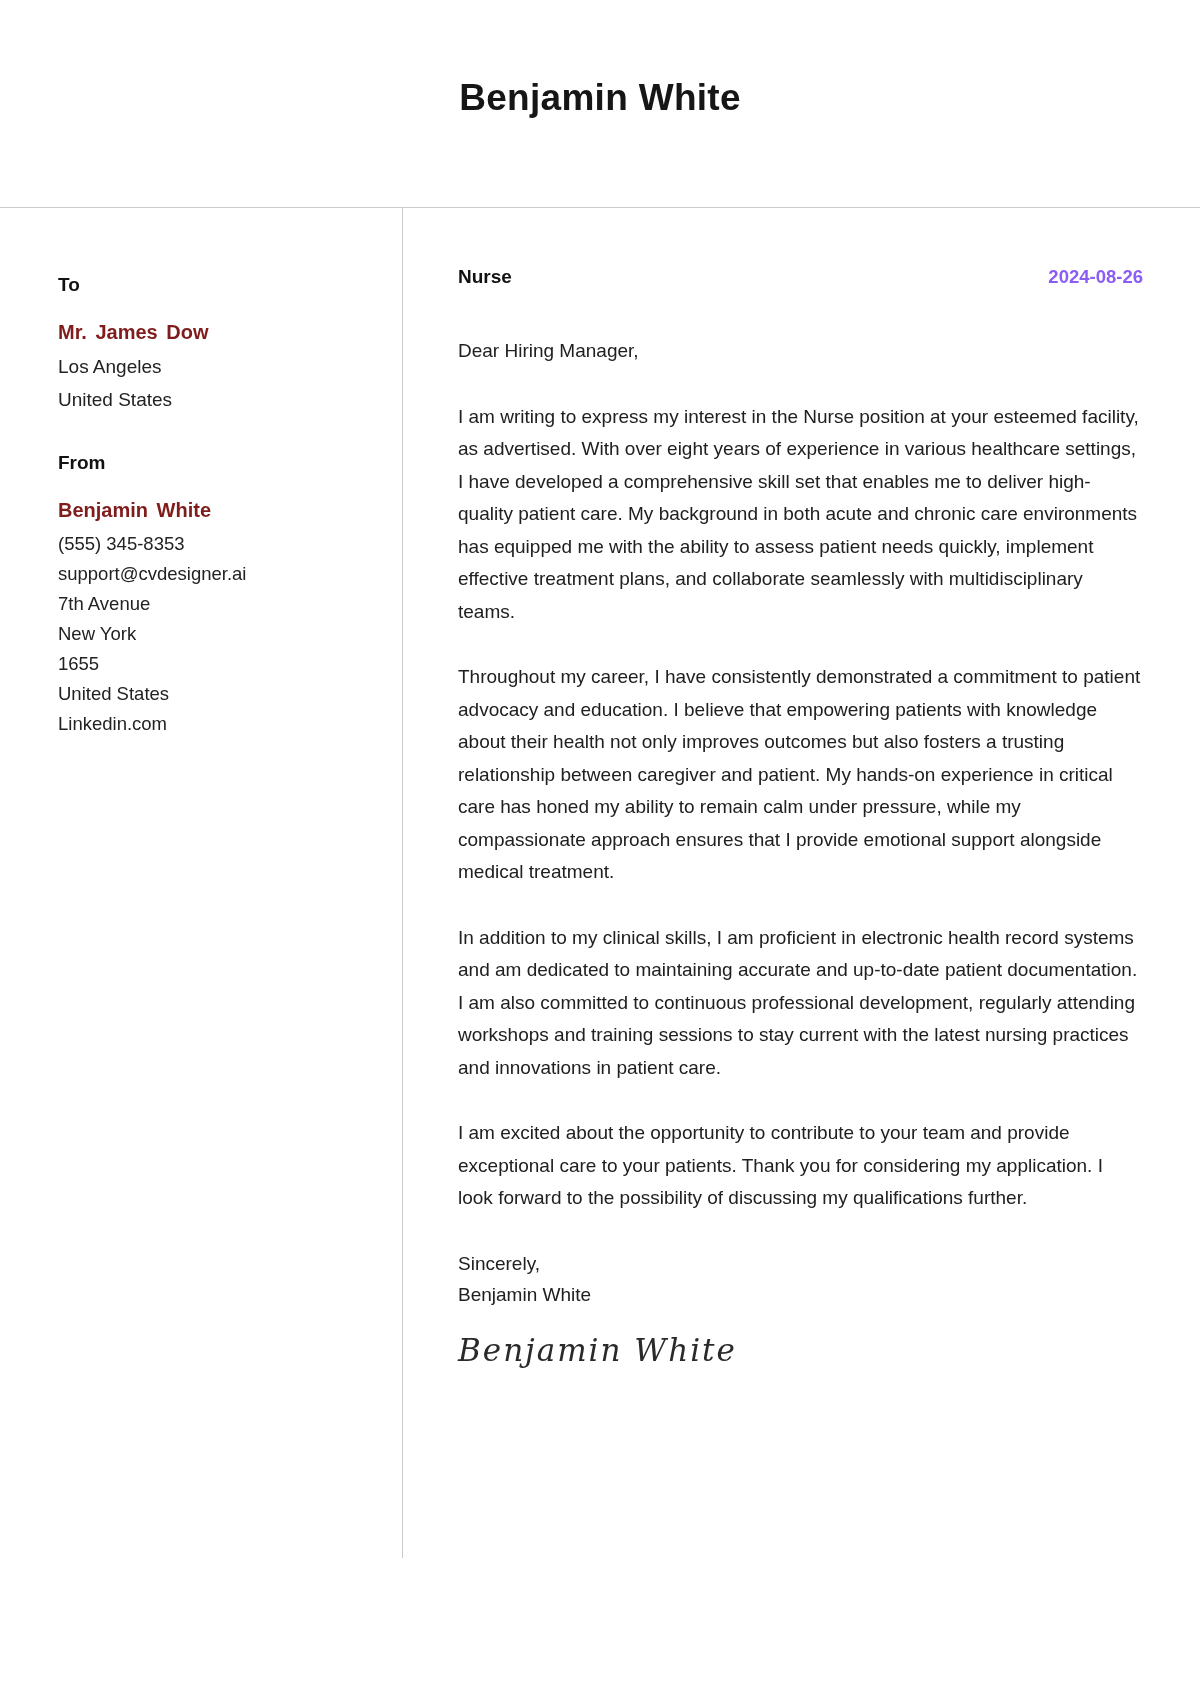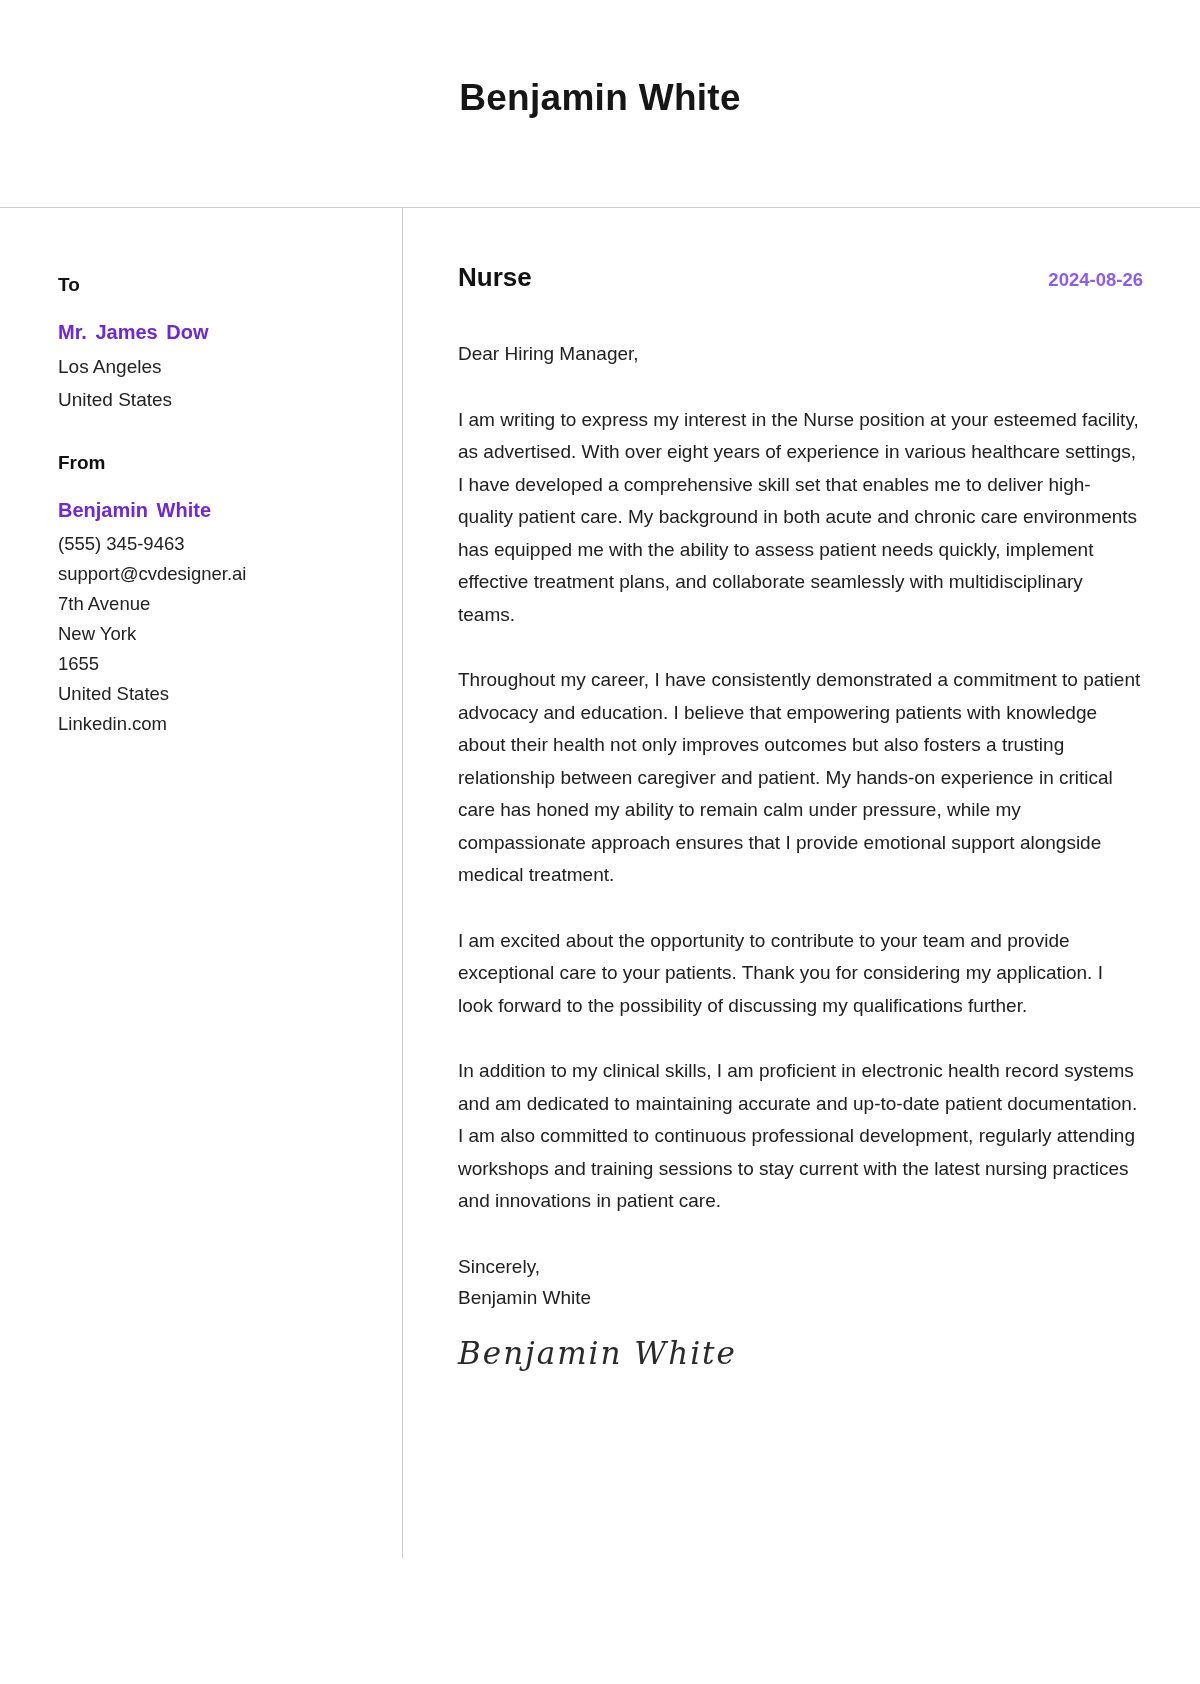--- a/index.html
+++ b/index.html
@@ -65,21 +65,21 @@
     color: #121212;
     line-height: 22px;
     margin: 0 0 24px 0;
   }
   .from-heading {
     margin-top: 36px;
   }
   .contact-name {
     font-size: 20px;
     font-weight: 700;
-    color: #6d28d9;
+    color: #7f1d1d;
     line-height: 24px;
     word-spacing: 3px;
     margin: 0 0 7px 0;
   }
   .address-lines {
     font-size: 19px;
     line-height: 32.5px;
     color: #222222;
   }
   .contact-lines {
@@ -88,21 +88,21 @@
     color: #222222;
   }
 
   
   .letter-head {
     display: flex;
     justify-content: space-between;
     align-items: baseline;
   }
   .job-title {
-    font-size: 26px;
+    font-size: 19px;
     font-weight: 700;
     color: #121212;
     line-height: 24px;
   }
   .letter-date {
     font-size: 18.5px;
     font-weight: 600;
     color: #8b5cf6;
     line-height: 24px;
   }
@@ -157,21 +157,21 @@
       <div class="address-lines">
         <div>Los Angeles</div>
         <div>United States</div>
       </div>
 
       <div class="section-heading from-heading">From</div>
 
       <div class="contact-name">Benjamin White</div>
 
       <div class="contact-lines">
-        <div>(555) 345-9463</div>
+        <div>(555) 345-8353</div>
         <div>support@cvdesigner.ai</div>
         <div>7th Avenue</div>
         <div>New York</div>
         <div>1655</div>
         <div>United States</div>
         <div>Linkedin.com</div>
       </div>
 
     </div>
 
@@ -180,22 +180,22 @@
       <div class="letter-head">
         <div class="job-title">Nurse</div>
         <div class="letter-date">2024-08-26</div>
       </div>
 
       <div class="letter-body">
         <div class="salutation">Dear Hiring Manager,</div>
 
         <div class="paragraph">I am writing to express my interest in the Nurse position at your esteemed facility, as advertised. With over eight years of experience in various healthcare settings, I have developed a comprehensive skill set that enables me to deliver high-quality patient care. My background in both acute and chronic care environments has equipped me with the ability to assess patient needs quickly, implement effective treatment plans, and collaborate seamlessly with multidisciplinary teams.</div>
         <div class="paragraph">Throughout my career, I have consistently demonstrated a commitment to patient advocacy and education. I believe that empowering patients with knowledge about their health not only improves outcomes but also fosters a trusting relationship between caregiver and patient. My hands-on experience in critical care has honed my ability to remain calm under pressure, while my compassionate approach ensures that I provide emotional support alongside medical treatment.</div>
+        <div class="paragraph">In addition to my clinical skills, I am proficient in electronic health record systems and am dedicated to maintaining accurate and up-to-date patient documentation. I am also committed to continuous professional development, regularly attending workshops and training sessions to stay current with the latest nursing practices and innovations in patient care.</div>
         <div class="paragraph">I am excited about the opportunity to contribute to your team and provide exceptional care to your patients. Thank you for considering my application. I look forward to the possibility of discussing my qualifications further.</div>
-        <div class="paragraph">In addition to my clinical skills, I am proficient in electronic health record systems and am dedicated to maintaining accurate and up-to-date patient documentation. I am also committed to continuous professional development, regularly attending workshops and training sessions to stay current with the latest nursing practices and innovations in patient care.</div>
 
         <div class="closing-block">
           <div>Sincerely,</div>
           <div>Benjamin White</div>
         </div>
 
         <div class="signature-script">Benjamin White</div>
       </div>
 
     </div>

